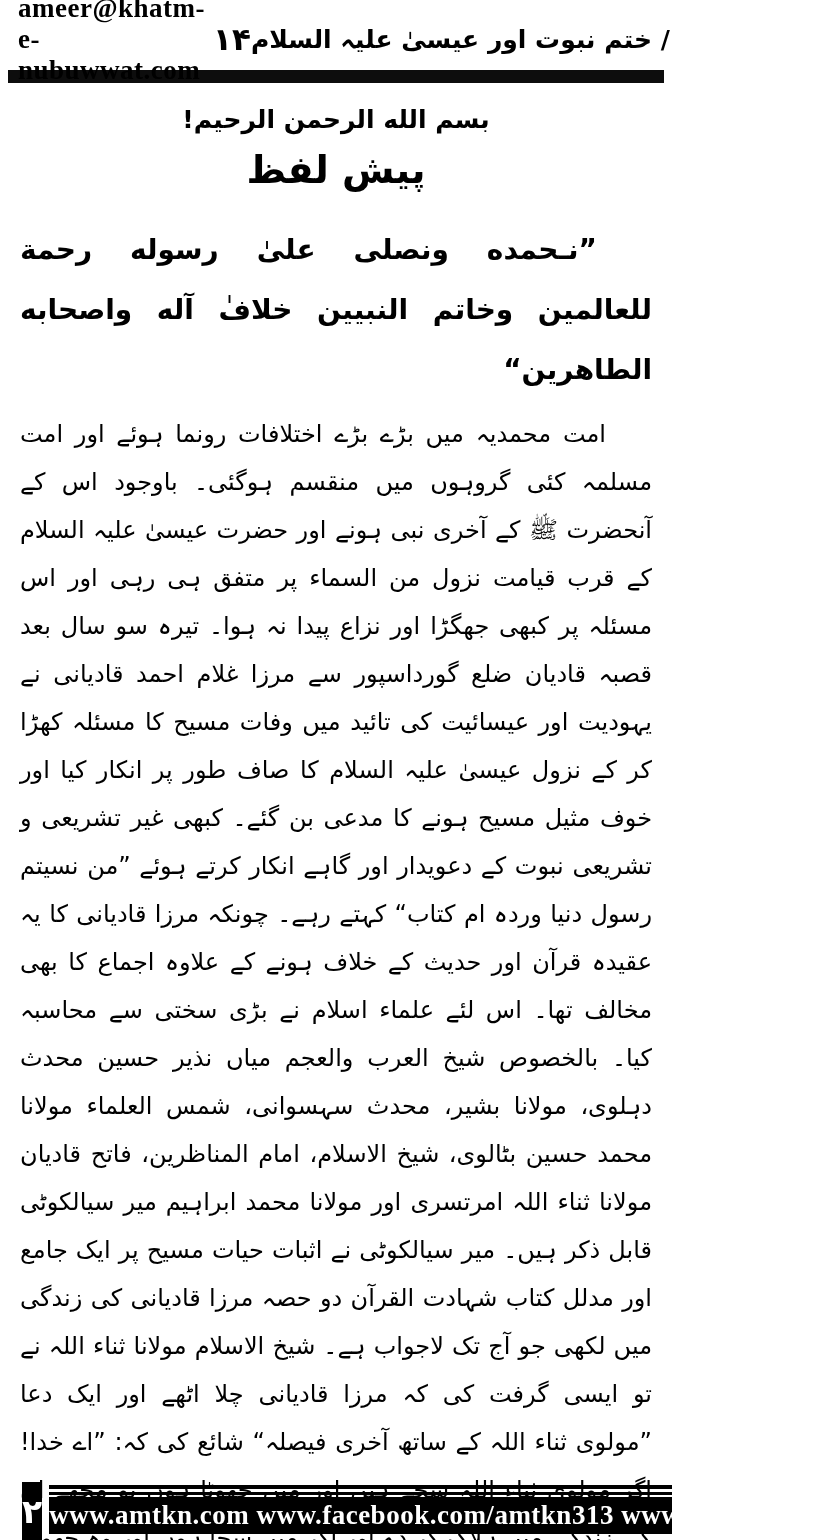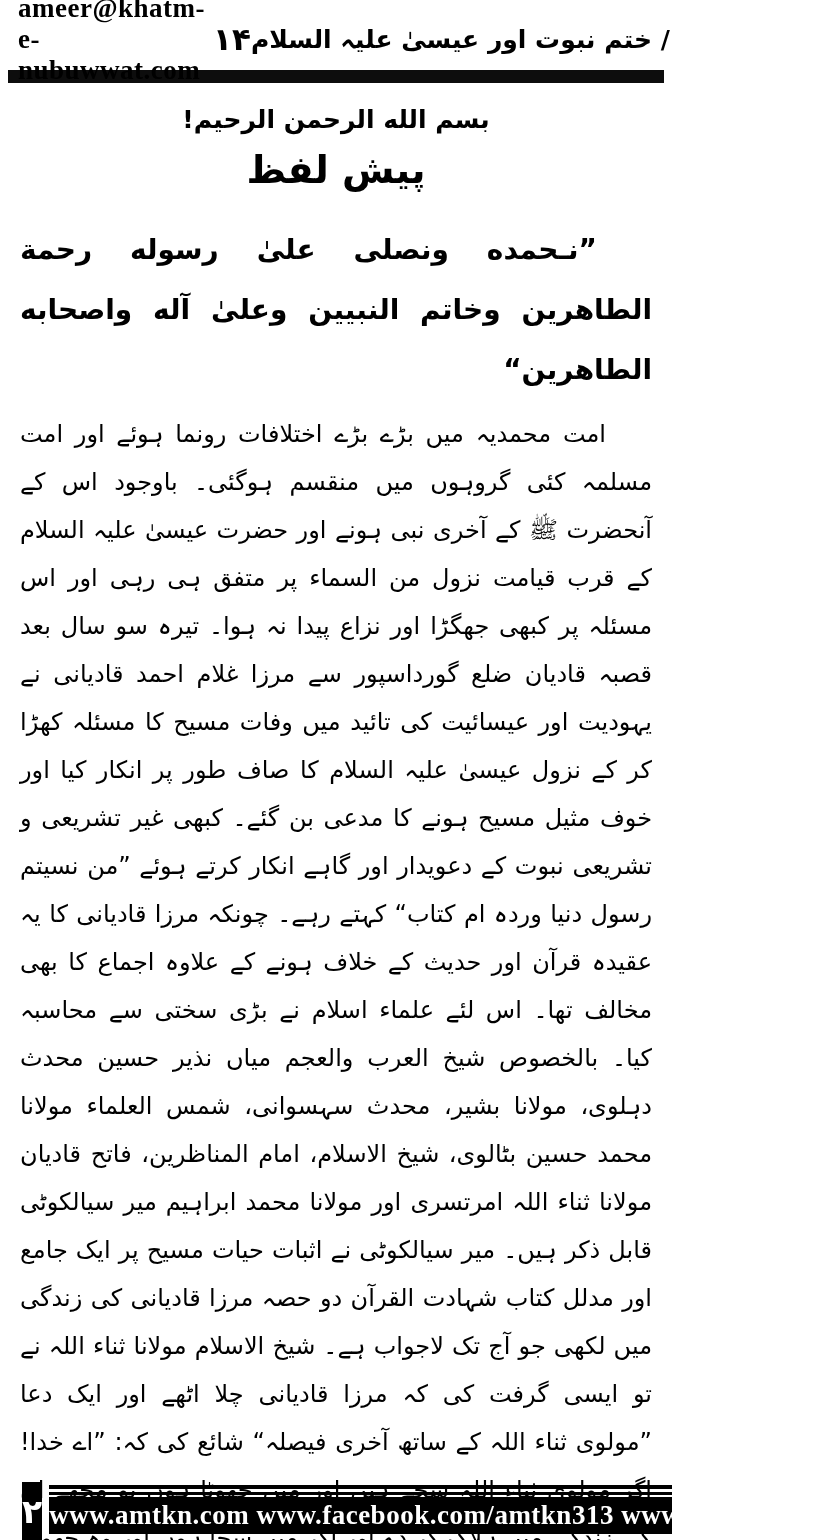--- a/index.html
+++ b/index.html
@@ -140,21 +140,21 @@
     <span class="pagenum-top">۱۴</span>
     <span class="book-title">احتساب جلد ۳۶ / ختم نبوت اور عیسیٰ علیہ السلام</span>
   </div>
 
   <div class="top-rule"></div>
 
   <div class="bismillah">بسم الله الرحمن الرحيم!</div>
 
   <div class="main-heading">پیش لفظ</div>
 
-  <div class="arabic-quote">”نـحمده ونصلی علیٰ رسوله رحمة الطاهرین وخاتم النبیین وعلیٰ آله واصحابه الطاهرین“</div>
+  <div class="arabic-quote">”نـحمده ونصلی علیٰ رسوله رحمة للعالمین وخاتم النبیین خلافٰ آله واصحابه الطاهرین“</div>
 
   <div class="body-para">امت محمدیہ میں بڑے بڑے اختلافات رونما ہوئے اور امت مسلمہ کئی گروہوں میں منقسم ہوگئی۔ باوجود اس کے آنحضرت ﷺ کے آخری نبی ہونے اور حضرت عیسیٰ علیہ السلام کے قرب قیامت نزول من السماء پر متفق ہی رہی اور اس مسئلہ پر کبھی جھگڑا اور نزاع پیدا نہ ہوا۔ تیرہ سو سال بعد قصبہ قادیان ضلع گورداسپور سے مرزا غلام احمد قادیانی نے یہودیت اور عیسائیت کی تائید میں وفات مسیح کا مسئلہ کھڑا کر کے نزول عیسیٰ علیہ السلام کا صاف طور پر انکار کیا اور خوف مثیل مسیح ہونے کا مدعی بن گئے۔ کبھی غیر تشریعی و تشریعی نبوت کے دعویدار اور گاہے انکار کرتے ہوئے ”من نسیتم رسول دنیا وردہ ام کتاب“ کہتے رہے۔ چونکہ مرزا قادیانی کا یہ عقیدہ قرآن اور حدیث کے خلاف ہونے کے علاوہ اجماع کا بھی مخالف تھا۔ اس لئے علماء اسلام نے بڑی سختی سے محاسبہ کیا۔ بالخصوص شیخ العرب والعجم میاں نذیر حسین محدث دہلوی، مولانا بشیر، محدث سہسوانی، شمس العلماء مولانا محمد حسین بٹالوی، شیخ الاسلام، امام المناظرین، فاتح قادیان مولانا ثناء اللہ امرتسری اور مولانا محمد ابراہیم میر سیالکوٹی قابل ذکر ہیں۔ میر سیالکوٹی نے اثبات حیات مسیح پر ایک جامع اور مدلل کتاب شہادت القرآن دو حصہ مرزا قادیانی کی زندگی میں لکھی جو آج تک لاجواب ہے۔ شیخ الاسلام مولانا ثناء اللہ نے تو ایسی گرفت کی کہ مرزا قادیانی چلا اٹھے اور ایک دعا ”مولوی ثناء اللہ کے ساتھ آخری فیصلہ“ شائع کی کہ: ”اے خدا! اگر مولوی ثناء اللہ سچے ہیں اور میں جھوٹا ہوں تو مجھے ان کی زندگی میں ہلاک کر دے اور اگر میں سچا ہوں اور وہ جھوٹے ہیں تو انہیں میری زندگی میں ہلاک کر دے۔ ہلاکت بھی انسانی ہاتھوں سے نہیں بلکہ طاعون ہیضہ وغیرہ امراض مہلکہ سے۔“</div>
 
   <div class="citation-left">(۱۵/اپریل ۱۹۰۷ء،مجموعہ اشتہارات ج۳ ص۵۷۸)</div>
 
   <div class="footer">
     <div class="page-box">
       <span>۲</span>
     </div>
     <div class="bar-col">

